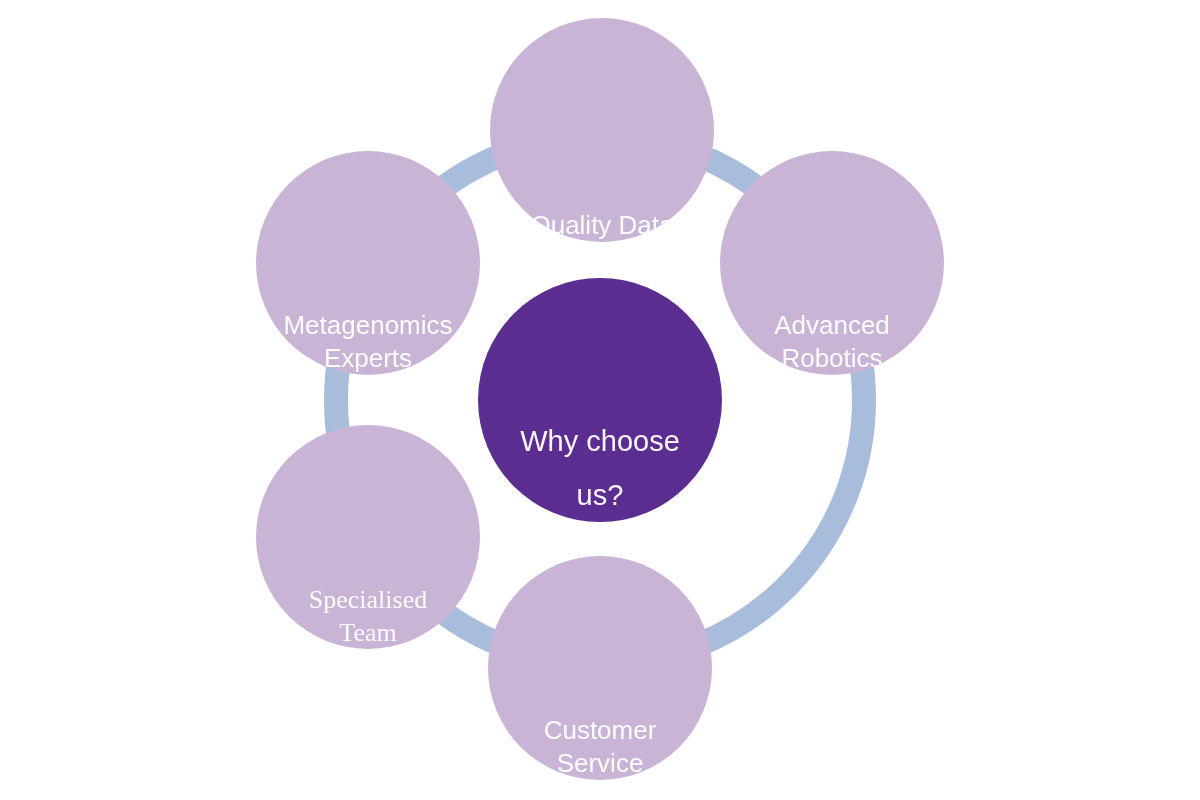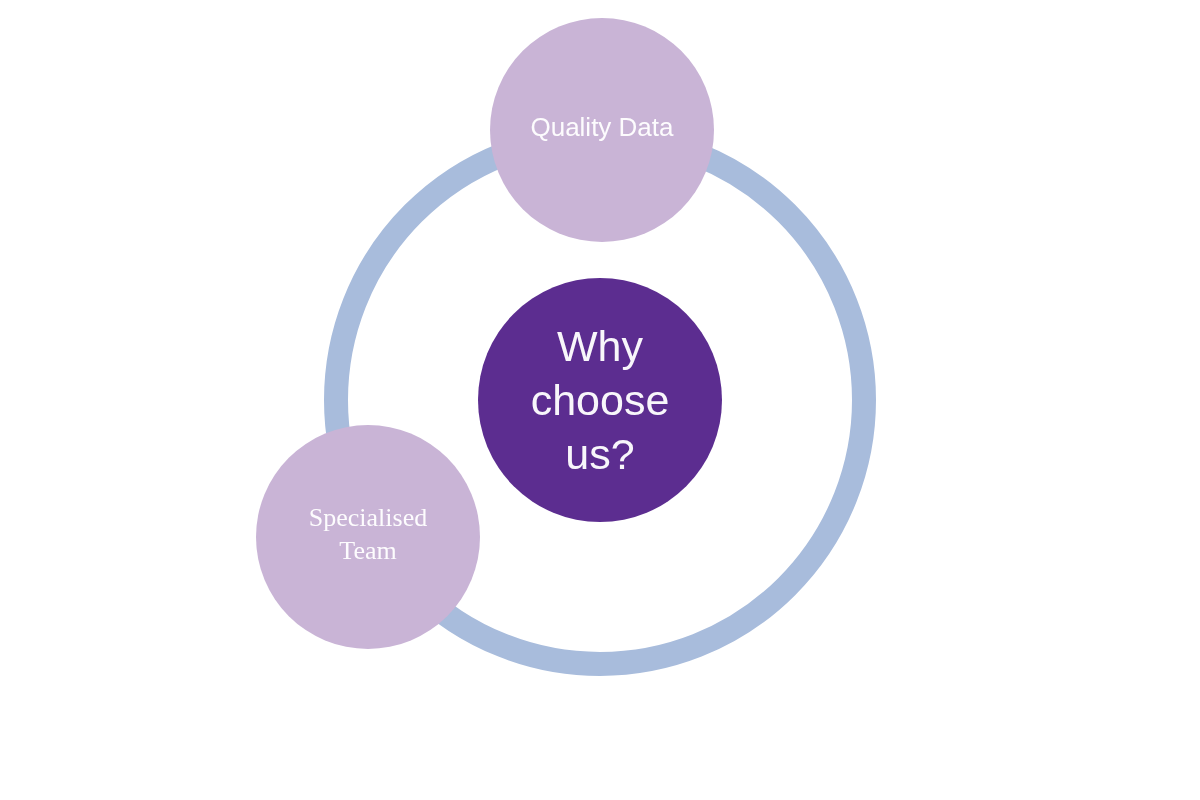--- a/index.html
+++ b/index.html
@@ -23,21 +23,21 @@
     width: 552px;
     height: 552px;
     border: 24px solid #A8BCDC;
     border-radius: 50%;
     z-index: 1;
   }
   .node {
     position: absolute;
     border-radius: 50%;
     display: flex;
-    align-items: center;
+    align-items: flex-end;
     justify-content: center;
     text-align: center;
     color: rgba(255,255,255,0.96);
   }
   .sat {
     width: 224px;
     height: 224px;
     background: #C9B4D6;
     z-index: 2;
     font-size: 26px;
@@ -48,21 +48,21 @@
     max-width: 174px;
     margin-top: -6px;
   }
   .center-node {
     width: 244px;
     height: 244px;
     left: 478px;
     top: 278px;
     background: #5C2D90;
     z-index: 3;
-    font-size: 43px;
+    font-size: 29px;
     line-height: 54px;
   }
   .center-node .label {
     display: inline-block;
     max-width: 160px;
   }
   
   .pos-top          { left: 490px; top: 18px;  }   
   .pos-top-right    { left: 720px; top: 151px; }   
   .pos-bottom-right { left: 720px; top: 425px; }   
@@ -74,25 +74,34 @@
 <body>
 
 <div class="canvas">
 
   <div class="ring"></div>
 
   <div class="node sat pos-top">
     <span class="label">Quality Data</span>
   </div>
 
+  <div class="node sat pos-top-right">
+    <span class="label">Advanced Robotics</span>
+  </div>
 
 
+  <div class="node sat pos-bottom">
+    <span class="label">Customer Service</span>
+  </div>
 
   <div class="node sat pos-bottom-left">
     <span class="label">Specialised Team</span>
   </div>
 
+  <div class="node sat pos-top-left">
+    <span class="label">Metagenomics Experts</span>
+  </div>
 
   <div class="node center-node">
     <span class="label">Why choose us?</span>
   </div>
 
 </div>
 
 </body></html>

